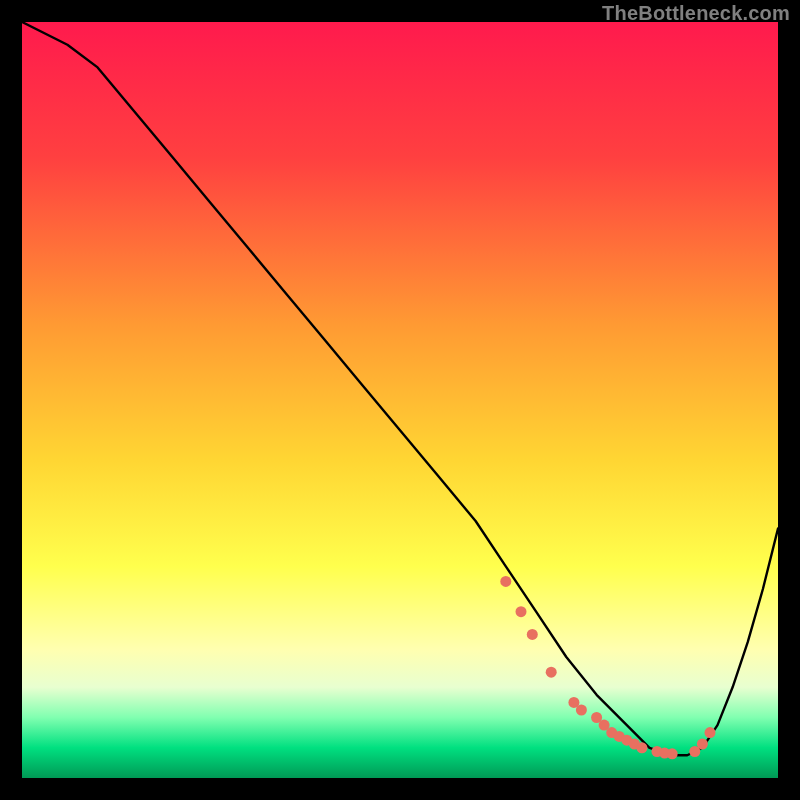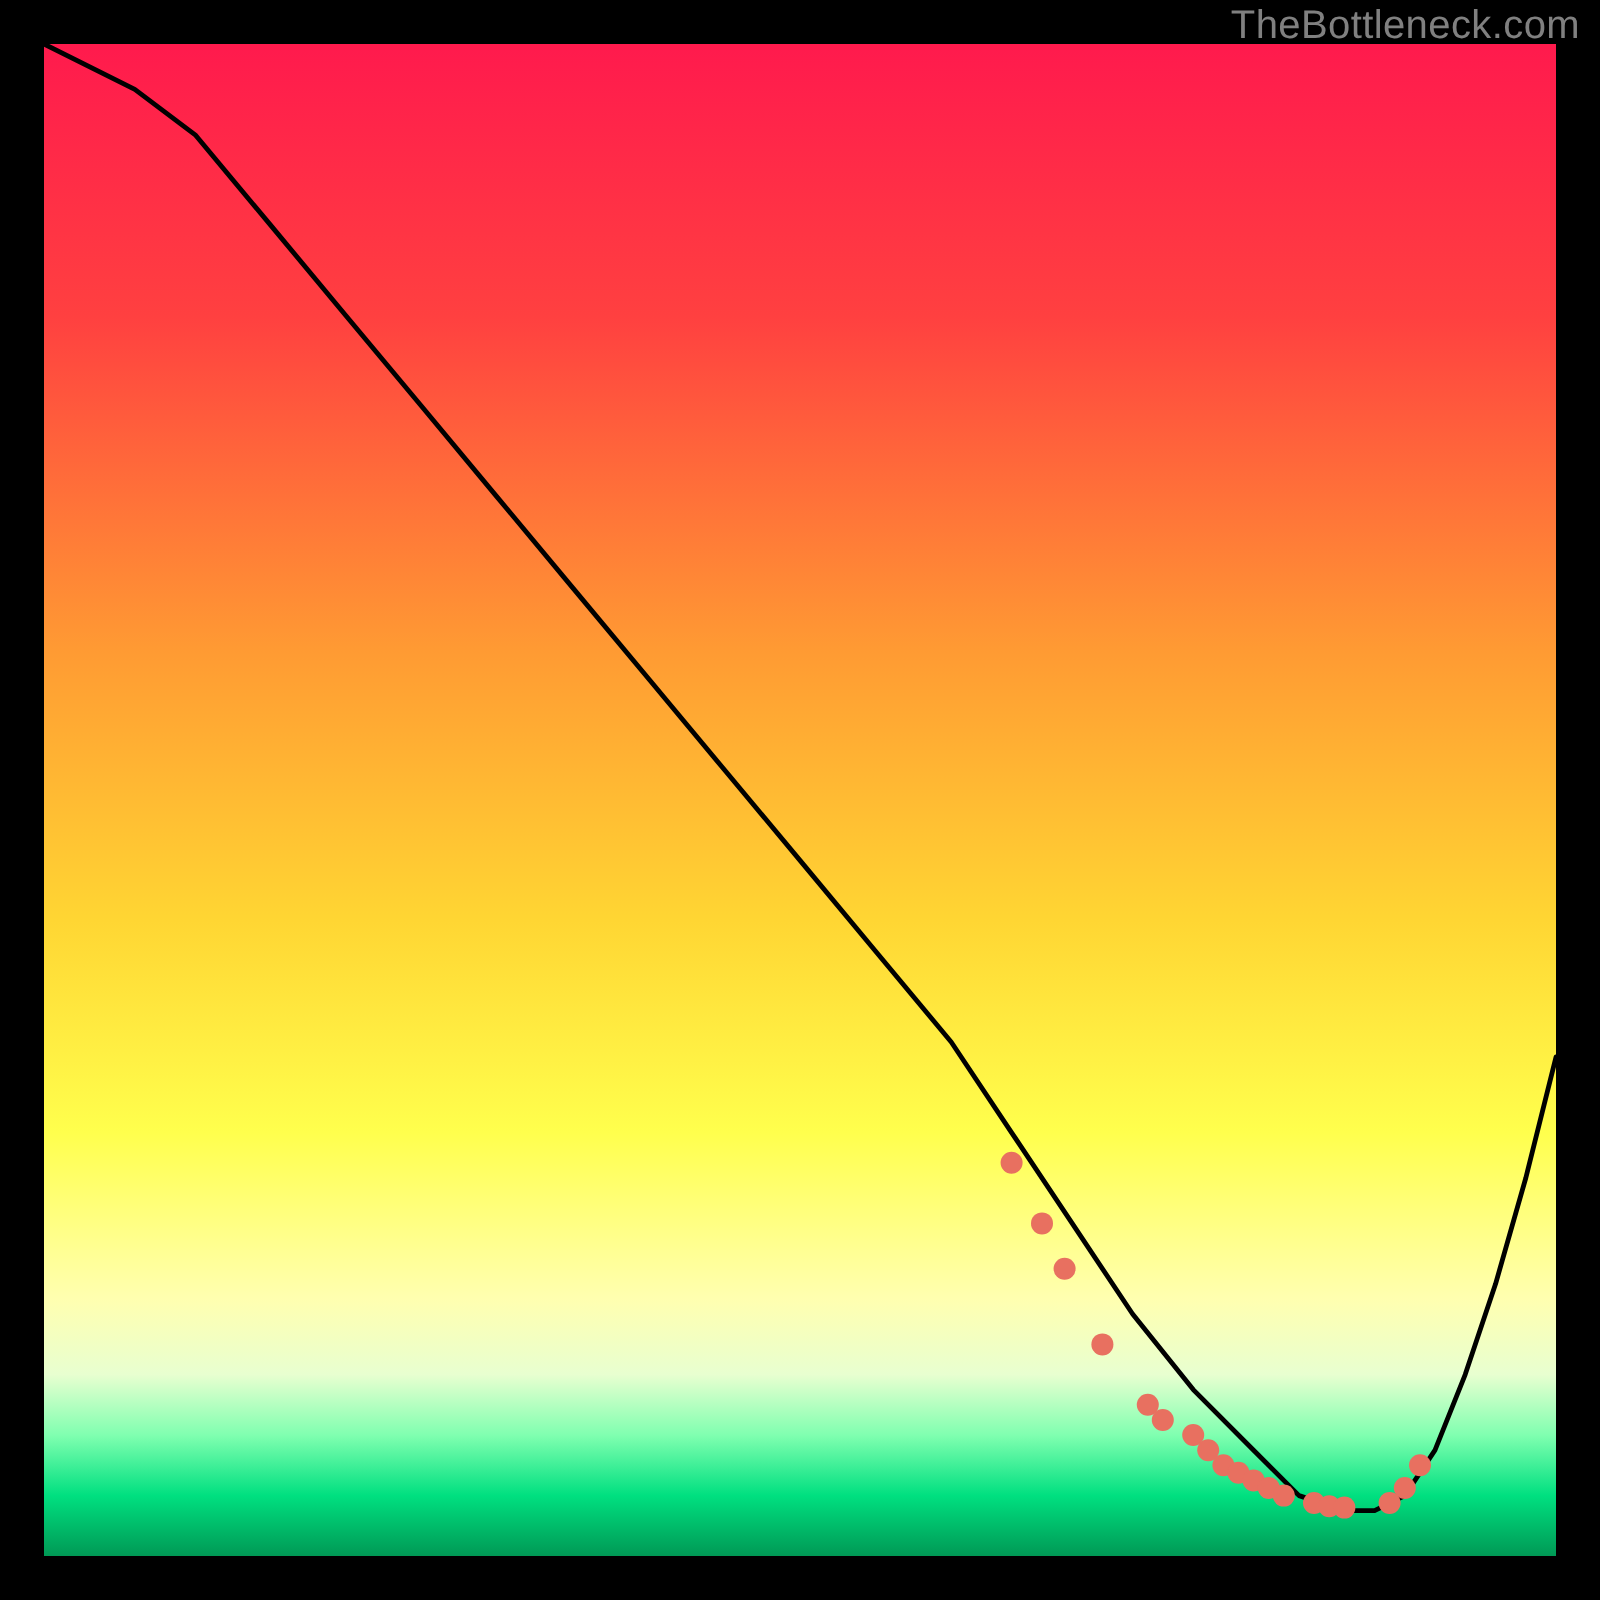--- a/index.html
+++ b/index.html
@@ -18,21 +18,21 @@
     width: 756px;
     height: 756px;
     background: #000;
   }
   .watermark {
     position: absolute;
     top: 2px;
     right: 10px;
     font-size: 20px;
     color: #808080;
-    font-weight: 400;
+    font-weight: 700;
     letter-spacing: 0.2px;
     text-align: center;
   }
   svg {
     display: block;
   }
 </style>
 </head>
 <body>
 

